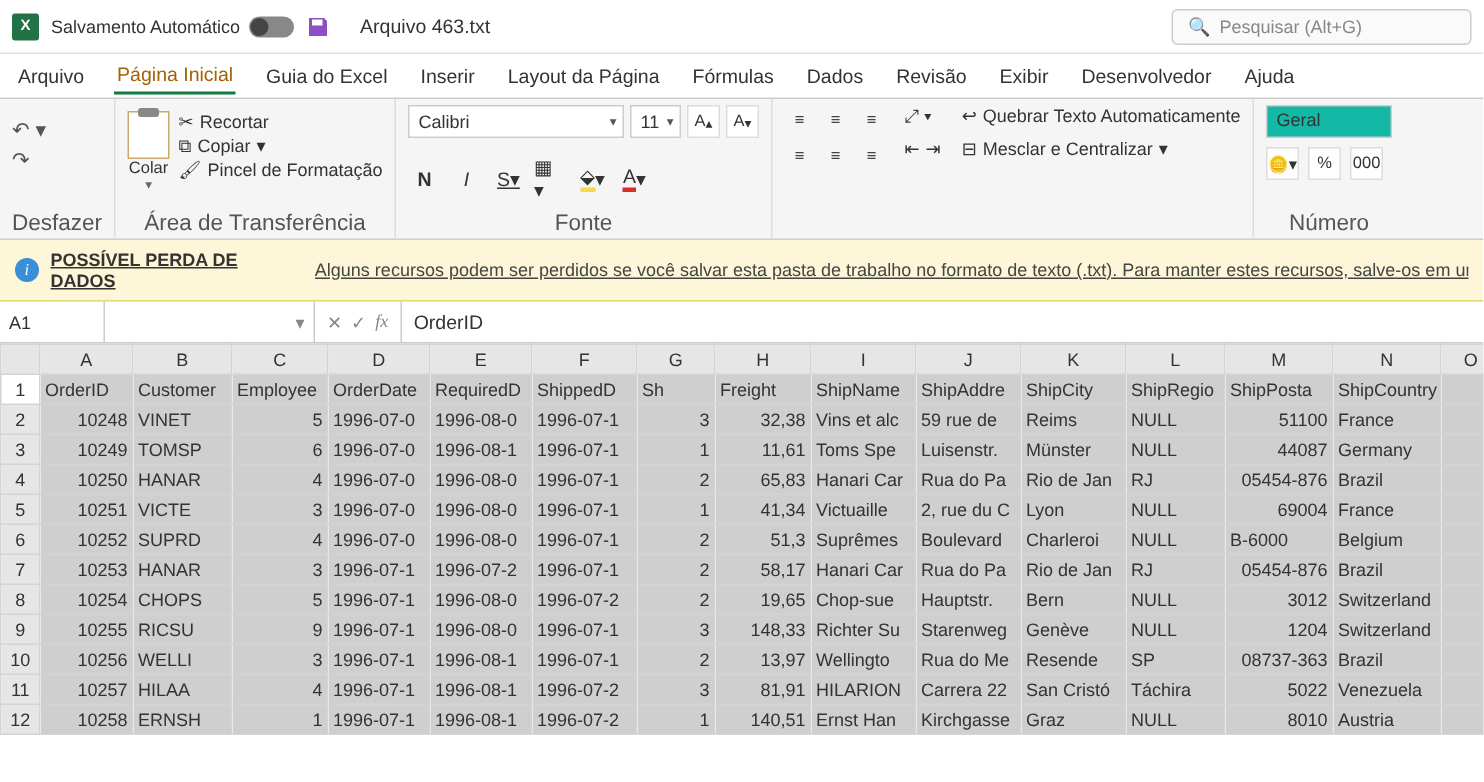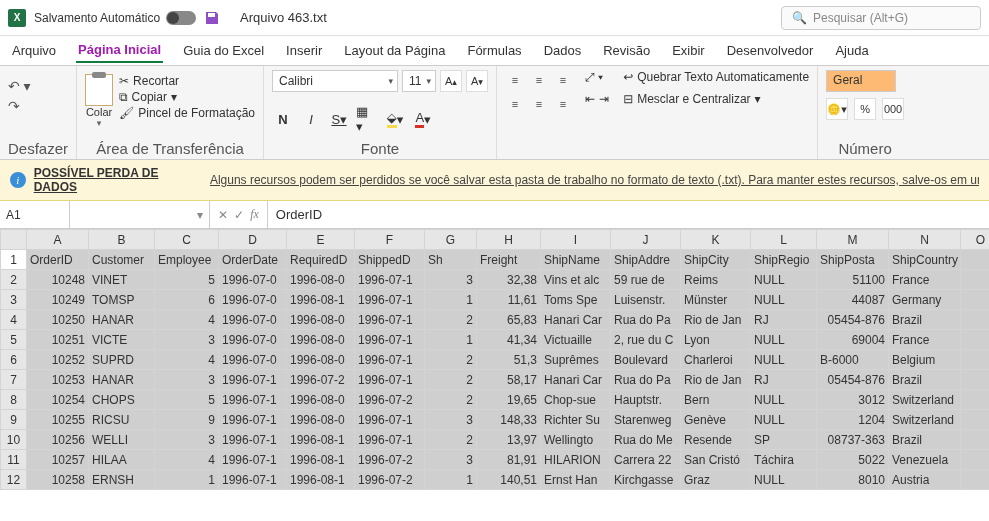--- a/index.html
+++ b/index.html
@@ -9,55 +9,55 @@
 .titlebar .excel-icon { width: 18px; height: 18px; background: #217346; color: #fff; display: flex; align-items: center; justify-content: center; font-size: 10px; font-weight: bold; border-radius: 2px; }
 .autosave { display: flex; align-items: flex-end; gap: 6px; font-size: 12px; }
 .toggle { width: 30px; height: 14px; background: #888; border-radius: 7px; position: relative; }
 .toggle::after { content: ""; width: 12px; height: 12px; background: #444; border-radius: 50%; position: absolute; top: 1px; left: 1px; }
 .save-icon { width: 16px; height: 16px; color: #8f4ec4; }
 .filename { font-size: 13px; margin-left: 12px; }
 .searchbox { margin-left: auto; display: flex; align-items: center; gap: 6px; border: 1px solid #ccc; border-radius: 4px; padding: 4px 10px; width: 200px; color: #888; background: #fafafa; }
 
 .tabs { display: flex; align-items: center; height: 30px; padding: 0 10px; gap: 18px; font-size: 13px; border-bottom: 1px solid #ccc; }
 .tabs .tab { padding: 4px 2px; cursor: pointer; }
-.tabs .tab.active { color: #a21caf; border-bottom: 2px solid #0f7b3e; font-weight: 700; }
+.tabs .tab.active { color: #a16207; border-bottom: 2px solid #0f7b3e; font-weight: 400; }
 
 .ribbon { display: flex; background: #f5f5f5; border-bottom: 1px solid #ccc; height: 94px; }
 .ribbon-group { border-right: 1px solid #ddd; padding: 4px 8px 2px 8px; display: flex; flex-direction: column; }
 .ribbon-group .group-body { flex: 1; display: flex; align-items: flex-start; gap: 6px; }
 .ribbon-group .group-label { text-align: center; font-size: 15px; color: #555; padding-top: 2px; }
 
 .undo-redo { display: flex; flex-direction: column; gap: 4px; padding-top: 8px; }
 .undo-redo span { font-size: 14px; color: #555; }
 
 .paste-icon { width: 28px; height: 32px; background: #fff; border: 1px solid #c9a96e; position: relative; margin-top: 4px; }
 .paste-icon::before { content: ""; position: absolute; top: -3px; left: 6px; width: 14px; height: 6px; background: #888; border-radius: 2px; }
 .clipboard-col { display: flex; flex-direction: column; align-items: center; font-size: 11px; }
 .clip-actions { display: flex; flex-direction: column; gap: 2px; font-size: 12px; padding-top: 4px; }
 .clip-actions div { display: flex; align-items: center; gap: 4px; }
 
 .font-row1 { display: flex; align-items: center; gap: 4px; }
 .font-select { border: 1px solid #ccc; background: #fff; padding: 2px 16px 2px 6px; font-size: 12px; height: 22px; display: flex; align-items: center; position: relative; }
 .font-select::after { content: "▾"; position: absolute; right: 4px; font-size: 9px; color: #555; }
 .fsize { width: 34px; }
-.fname { width: 126px; }
+.fname { width: 144px; }
 .sq-btn { width: 22px; height: 22px; border: 1px solid #ddd; background: #fff; display: flex; align-items: center; justify-content: center; font-size: 11px; }
 .font-row2 { display: flex; align-items: center; gap: 6px; margin-top: 10px; }
 .font-btn { width: 22px; height: 22px; display: flex; align-items: center; justify-content: center; font-size: 13px; }
 .underline-y { border-bottom: 3px solid #f7d94c; padding-bottom: 0px; }
 .underline-r { border-bottom: 3px solid #d93025; padding-bottom: 0px; }
 
 .align-grid { display: grid; grid-template-columns: repeat(3, 20px); grid-template-rows: repeat(2, 20px); gap: 4px; }
 .align-grid span { display: flex; align-items: center; justify-content: center; font-size: 11px; color: #444; }
 
 .align-extra { display: flex; flex-direction: column; gap: 8px; margin-left: 8px; font-size: 12px; }
 .align-extra div { display: flex; align-items: center; gap: 4px; }
 
 .num-col { display: flex; flex-direction: column; gap: 6px; }
-.num-select { border: 1px solid #ccc; background: #fdba74; padding: 2px 18px 2px 6px; height: 22px; width: 70px; position: relative; font-size: 12px; }
+.num-select { border: 1px solid #ccc; background: #14b8a6; padding: 2px 18px 2px 6px; height: 22px; width: 84px; position: relative; font-size: 12px; }
 .num-row { display: flex; gap: 6px; }
 
 .warning-bar { background: #fdf6d8; border-bottom: 1px solid #e0d77a; padding: 6px 10px; display: flex; align-items: center; gap: 8px; font-size: 12px; }
 .warning-bar .info-icon { width: 16px; height: 16px; border-radius: 50%; background: #3b8ed8; color: #fff; display: flex; align-items: center; justify-content: center; font-size: 11px; font-style: italic; font-family: serif; }
 .warning-bar .wtitle { font-weight: 600; text-decoration: underline; }
 .warning-bar .wmsg { text-decoration: underline; color: #444; white-space: nowrap; overflow: hidden; }
 
 .formula-bar { display: flex; align-items: center; height: 28px; border-bottom: 1px solid #ccc; }
 .name-box { width: 70px; border-right: 1px solid #ccc; padding: 0 6px; height: 100%; display: flex; align-items: center; font-size: 12px; }
 .name-dd { width: 140px; border-right: 1px solid #ccc; height: 100%; display: flex; align-items: center; justify-content: flex-end; padding-right: 6px; color: #888; }

